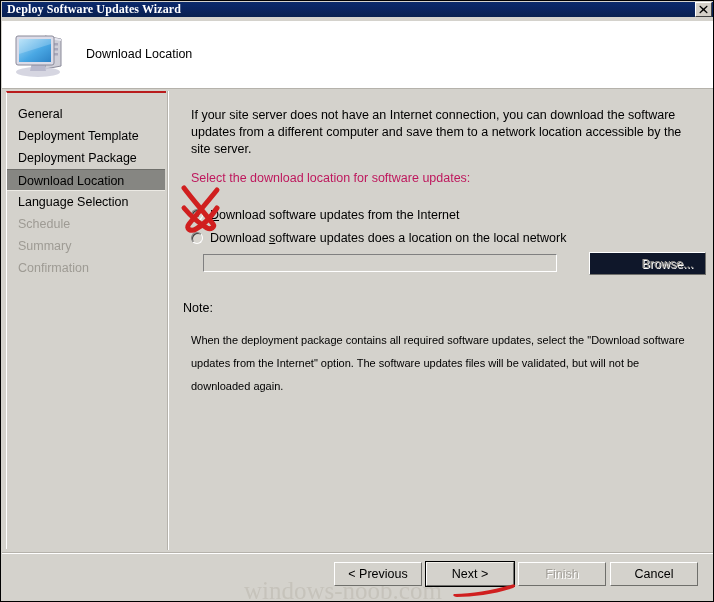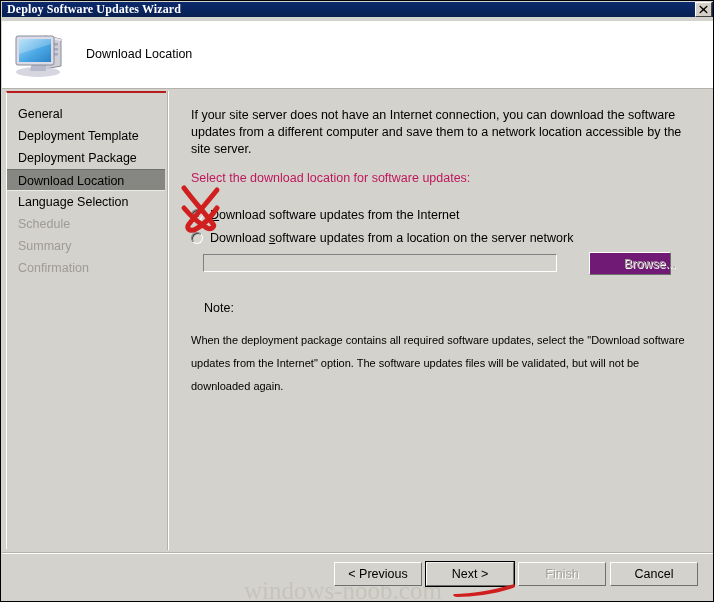--- a/index.html
+++ b/index.html
@@ -191,39 +191,39 @@
     border-top: 1px solid #808080;
     border-left: 1px solid #808080;
     border-right: 1px solid #ffffff;
     border-bottom: 1px solid #ffffff;
     box-sizing: border-box;
   }
 
   .browse-btn {
     position: absolute;
     left: 588px; top: 251px;
-    width: 82px; height: 23px;
-    background: #701a75;
+    width: 117px; height: 23px;
+    background: #0f172a;
     border-top: 1px solid #ffffff;
     border-left: 1px solid #ffffff;
     border-right: 1px solid #6f6f6b;
     border-bottom: 1px solid #6f6f6b;
     color: #a3a09a;
     text-shadow: 1px 1px 0 #ffffff;
     font-size: 12.5px;
     display: flex;
     align-items: center;
     justify-content: center;
     box-sizing: border-box;
     padding-left: 40px;
   }
 
   .note-label {
     position: absolute;
-    left: 33px; top: 210px;
+    left: 12px; top: 210px;
     font-size: 12.5px;
     color: #000000;
   }
   .note-body {
     position: absolute;
     left: 20px; top: 238px;
     width: 502px;
     font-size: 11px;
     line-height: 23px;
     color: #000000;
@@ -347,21 +347,21 @@
     <div class="intro">If your site server does not have an Internet connection, you can download the software updates from a different computer and save them to a network location accessible by the site server.</div>
     <div class="prompt">Select the download location for software updates:</div>
 
     <div class="radio-row r1">
       <span class="radio checked"></span>
       <span><span class="acc">D</span><span>ownload software updates from the Internet</span></span>
     </div>
 
     <div class="radio-row r2">
       <span class="radio"></span>
-      <span><span>Download </span><span class="acc">s</span><span>oftware updates from a location on the server network</span></span>
+      <span><span>Download </span><span class="acc">s</span><span>oftware updates does a location on the local network</span></span>
     </div>
 
     <div class="note-label">Note:</div>
     <div class="note-body">When the deployment package contains all required software updates, select the "Download software updates from the Internet" option. The software updates files will be validated, but will not be downloaded again.</div>
   </div>
 
   <input class="path-input" type="text" disabled="" placeholder="" style="">
   <div class="browse-btn">Browse...</div>
 
   <div class="footer-rule"></div>

